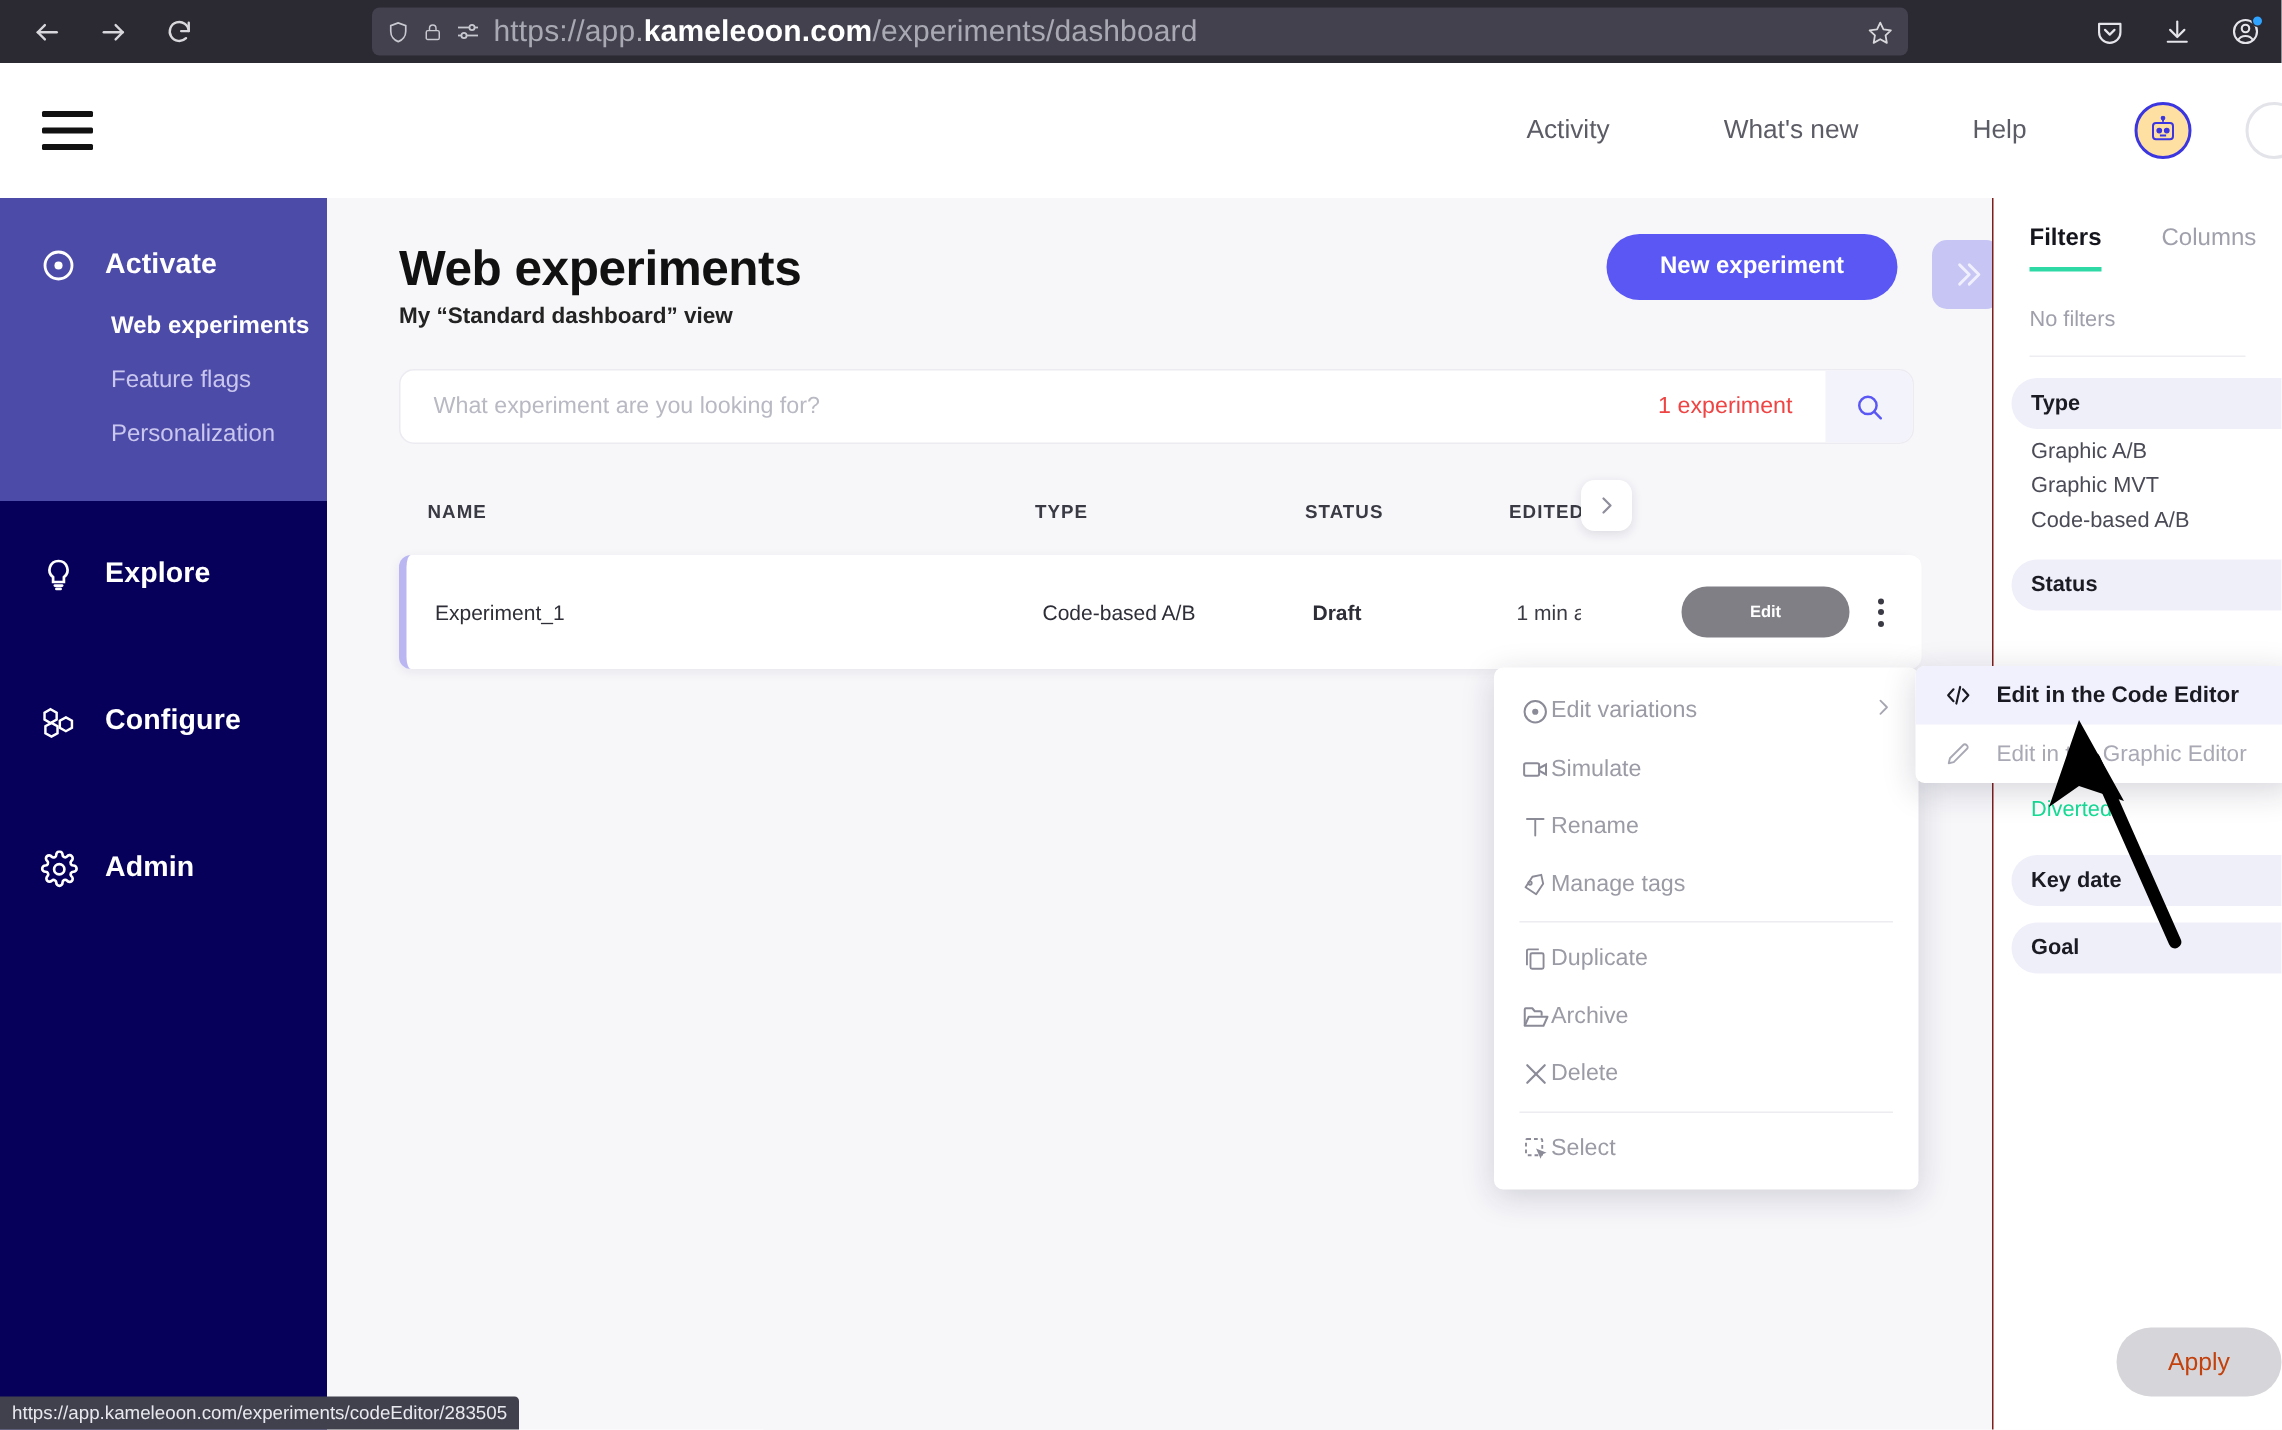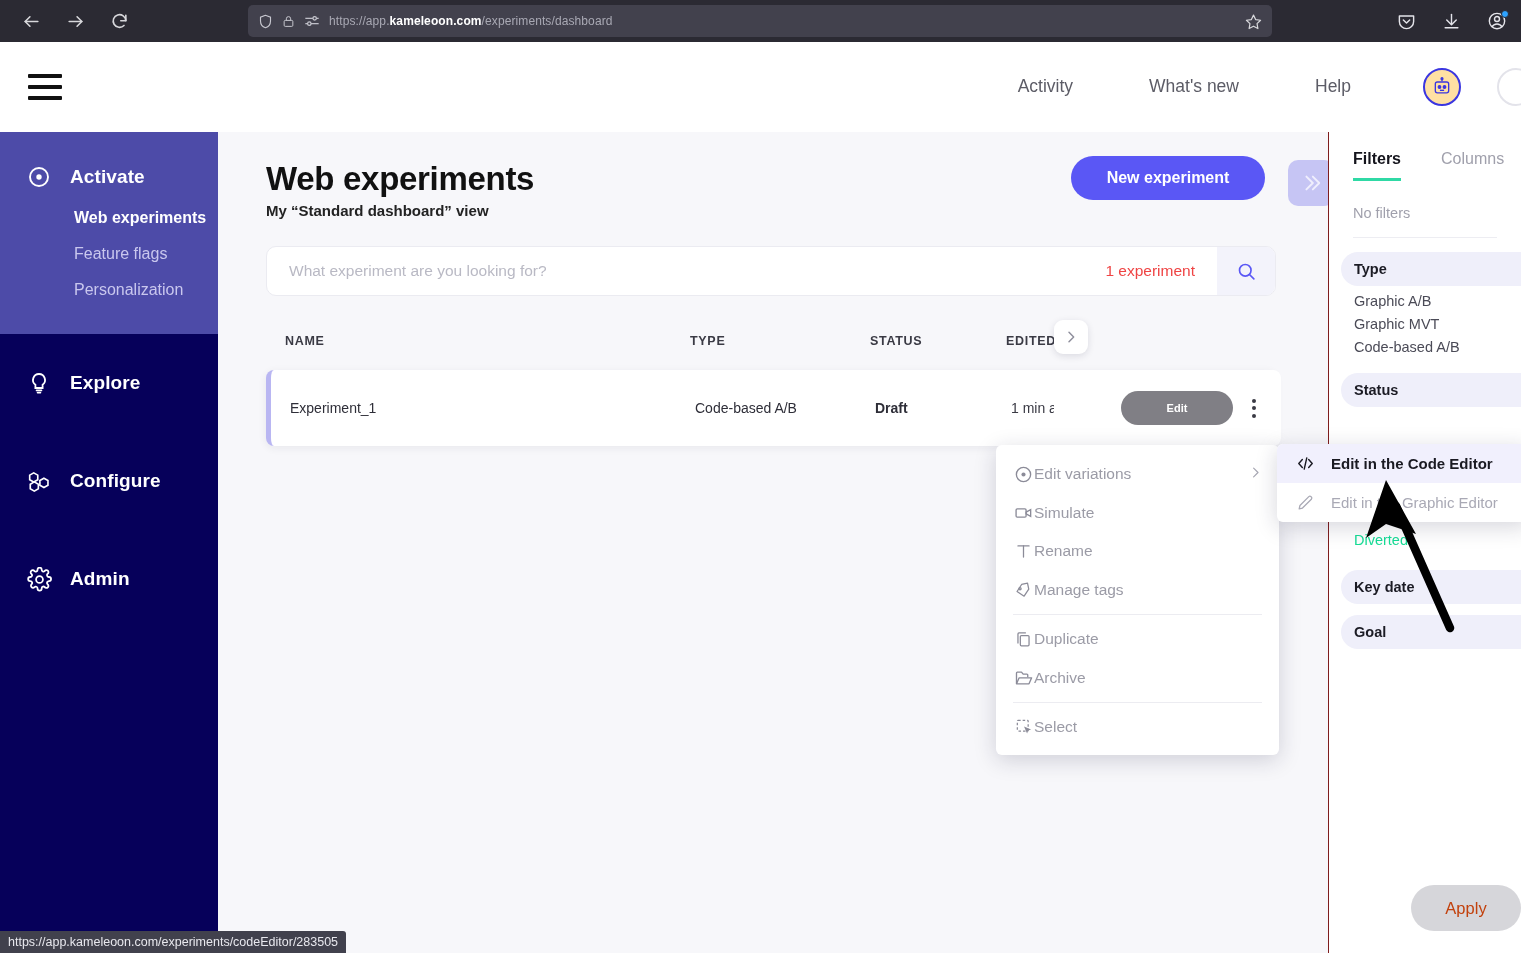--- a/index.html
+++ b/index.html
@@ -25,21 +25,21 @@
   }
   .urlbar {
     position: absolute; left: 248px; top: 5px;
     width: 1024px; height: 32px;
     background: #42414d; border-radius: 5px;
     display: flex; align-items: center; padding: 0 10px;
     gap: 9px;
   }
   .urlbar .ub-icon { color: #c8c8d0; display: flex; align-items: center; }
   .url-text {
-    font-size: 12px; color: #a9a9b4;
+    font-size: 20px; color: #a9a9b4;
     white-space: nowrap; letter-spacing: .1px;
   }
   .url-text b { color: #ffffff; font-weight: 700; }
   .url-text .proto { color: #a9a9b4; }
   .star-icon { position: absolute; right: 10px; color: #d8d8dc; display: flex; }
   .chrome-right {
     position: absolute; right: 14px; top: 0; height: 42px;
     display: flex; align-items: center; gap: 26px;
   }
   .chrome-right .ci { color: #e4e4ea; display: flex; align-items: center; position: relative; }
@@ -538,20 +538,29 @@
     <div class="ctx-item">
       <span class="ctx-ico">
         <svg width="20" height="20" viewBox="0 0 24 24" fill="none" stroke="currentColor" stroke-width="1.6" stroke-linejoin="round">
             <path d="M3 19V6a1 1 0 0 1 1-1h5l2 2.4h4.5a1 1 0 0 1 1 1V11"></path>
             <path d="M3 19l3.2-7.2h15L18 19H3z"></path>
           </svg>
       </span>
       <span>Archive</span>
     </div>
 
+    <div class="ctx-item">
+      <span class="ctx-ico">
+        <svg width="20" height="20" viewBox="0 0 24 24" fill="none" stroke="currentColor" stroke-width="1.7" stroke-linecap="round">
+            <line x1="5" y1="5" x2="19" y2="19"></line>
+            <line x1="19" y1="5" x2="5" y2="19"></line>
+          </svg>
+      </span>
+      <span>Delete</span>
+    </div>
 
     <div class="ctx-sep"></div>
 
     <div class="ctx-item">
       <span class="ctx-ico">
         <svg width="20" height="20" viewBox="0 0 24 24" fill="none" stroke="currentColor" stroke-width="1.5">
             <rect x="4" y="4" width="13" height="13" rx="1" stroke-dasharray="3 2.4"></rect>
             <path d="M12 11.5 20.5 15l-3.5 1.2-1.3 3.6-3.7-8.3z" fill="currentColor" stroke="none"></path>
           </svg>
       </span>

